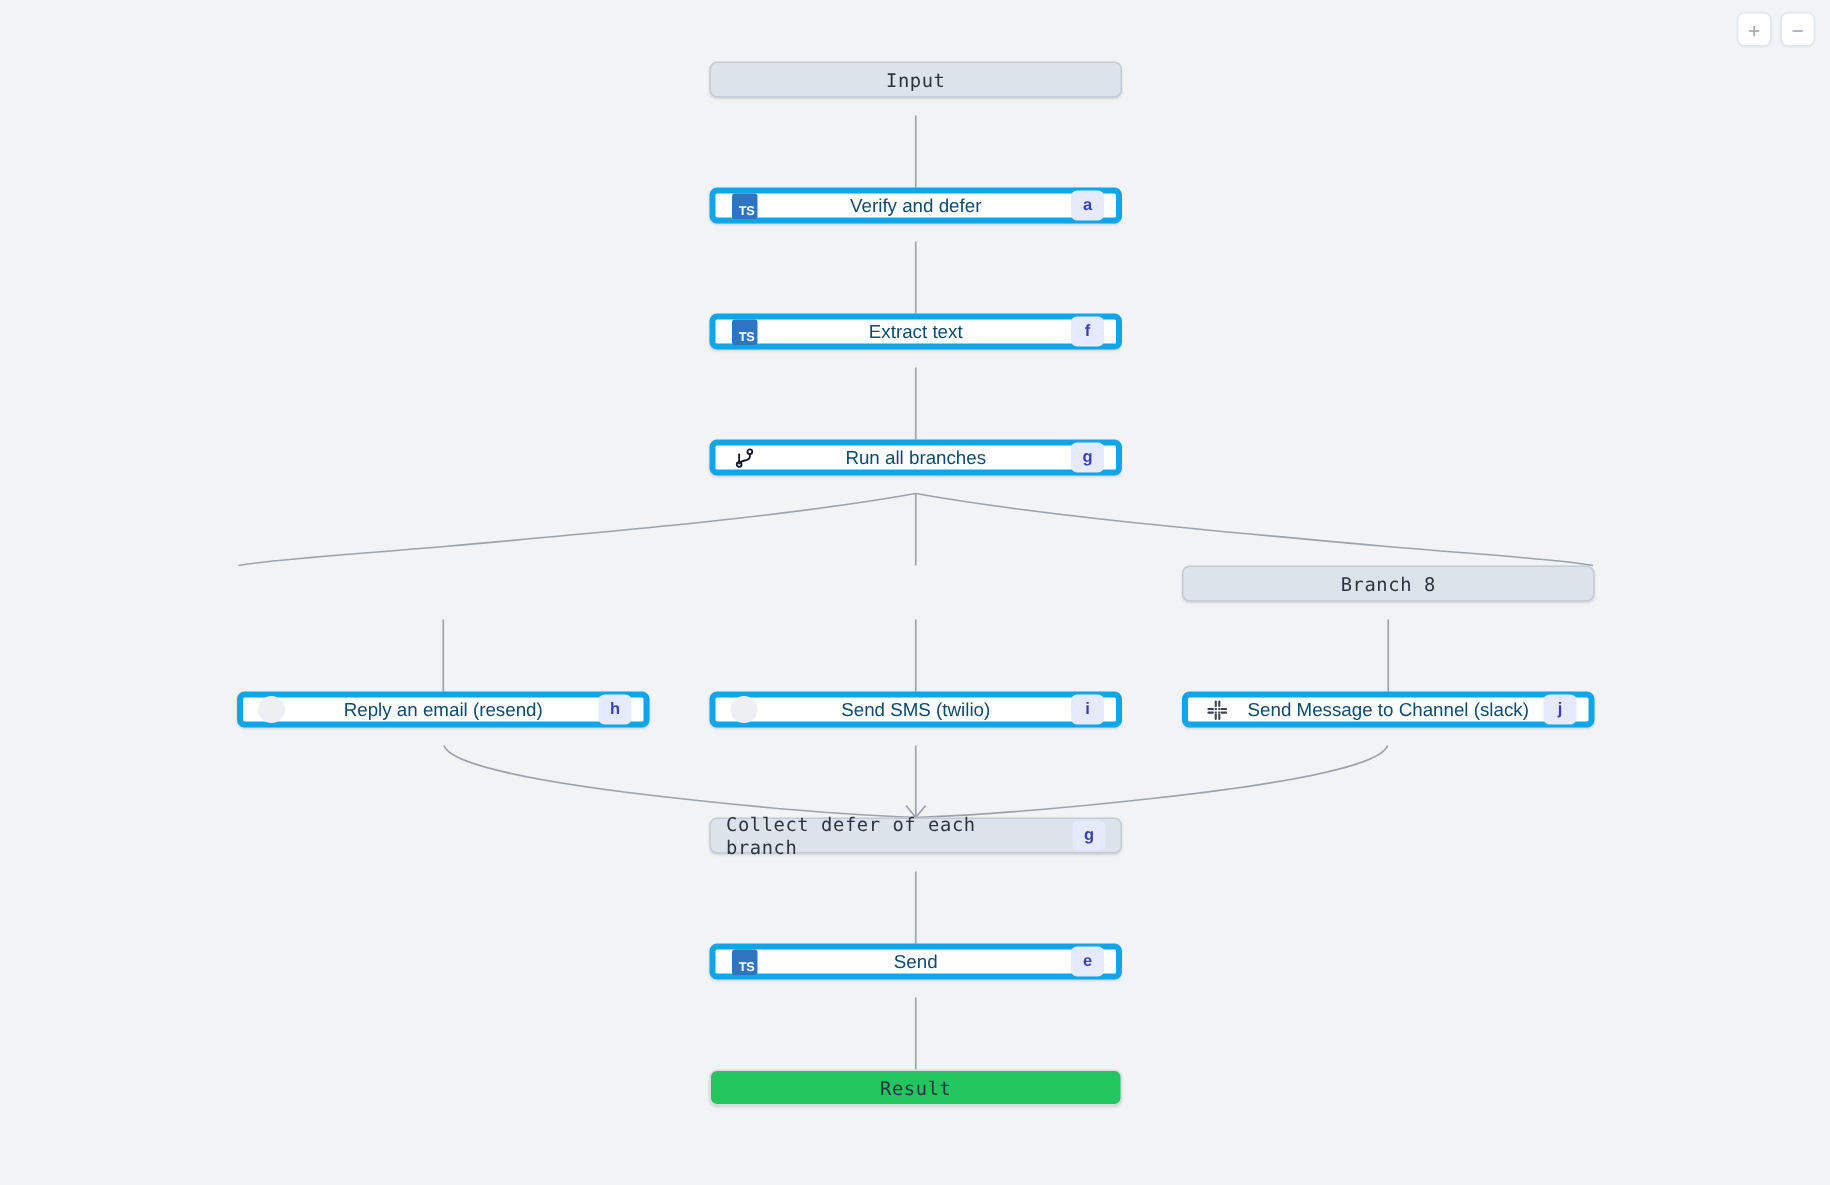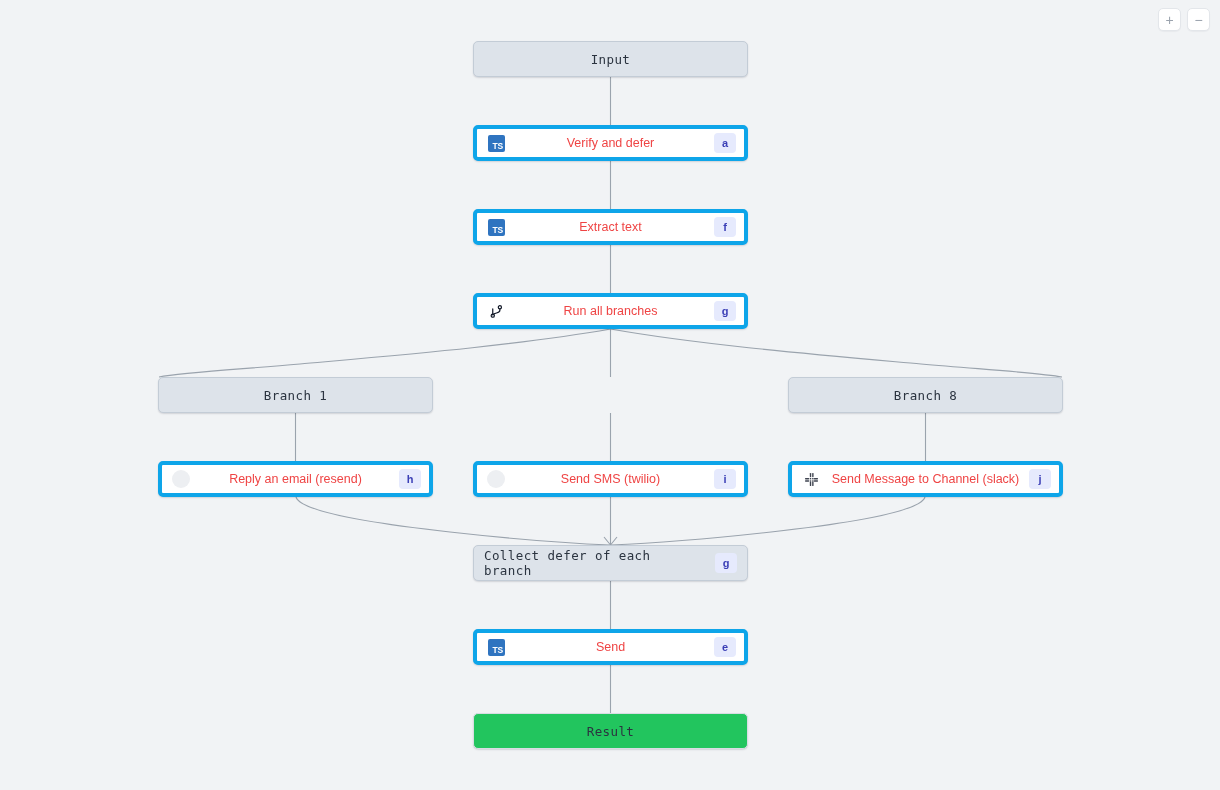--- a/index.html
+++ b/index.html
@@ -34,21 +34,21 @@
     color: #9aa2ad;
     font-size: 14px;
     line-height: 1;
     cursor: pointer;
     box-shadow: 0 1px 1px rgba(16,24,40,.04);
   }
 
   
   .node {
     position: absolute;
-    height: 36px;
+    height: 24px;
     border-radius: 5px;
     display: flex; align-items: center;
     z-index: 10;
     box-shadow: 0 1px 2px rgba(16,24,40,.10), 0 1px 1px rgba(16,24,40,.04);
   }
   .node.plain {           
     background: #dde3ea;
     border: 1px solid #c3ccd6;
     justify-content: center;
   }
@@ -65,21 +65,21 @@
   .node-title-mono {
     font-family: "DejaVu Sans Mono", "Liberation Mono", monospace;
     font-size: 12.5px;
     color: #2b3440;
     letter-spacing: .4px;
   }
   .node-title {
     flex: 1;
     text-align: center;
     font-size: 12.5px;
-    color: #ef4444;
+    color: #0c4a6e;
   }
 
   
   .node.collect {
     background: #dde3ea;
     border: 1px solid #c3ccd6;
     padding: 0 10px;
     justify-content: center;
     gap: 14px;
   }
@@ -188,23 +188,20 @@
         <circle cx="4" cy="12.4" r="1.7"></circle>
         <circle cx="11.6" cy="3.4" r="1.7"></circle>
         <path d="M4 10.7 V5.2"></path>
         <path d="M11.6 5.1 v1.6 c0 2.1 -2 2.6 -3.6 2.9 c-1.9 .4 -3.2 1 -4 2.1"></path>
       </svg>
     </span>
     <span class="node-title">Run all branches</span>
     <span class="badge">g</span>
   </div>
 
-  <div class="node plain" style="left:158px; top:377px; width:275px;">
-    <span class="node-title-mono">Branch 1</span>
-  </div>
 
 
   <div class="node plain" style="left:788px; top:377px; width:275px;">
     <span class="node-title-mono">Branch 8</span>
   </div>
 
   <div class="node step" style="left:158px; top:461px; width:275px;">
     <span class="icon-slot">
       <span class="icon-circle"></span>
     </span>

